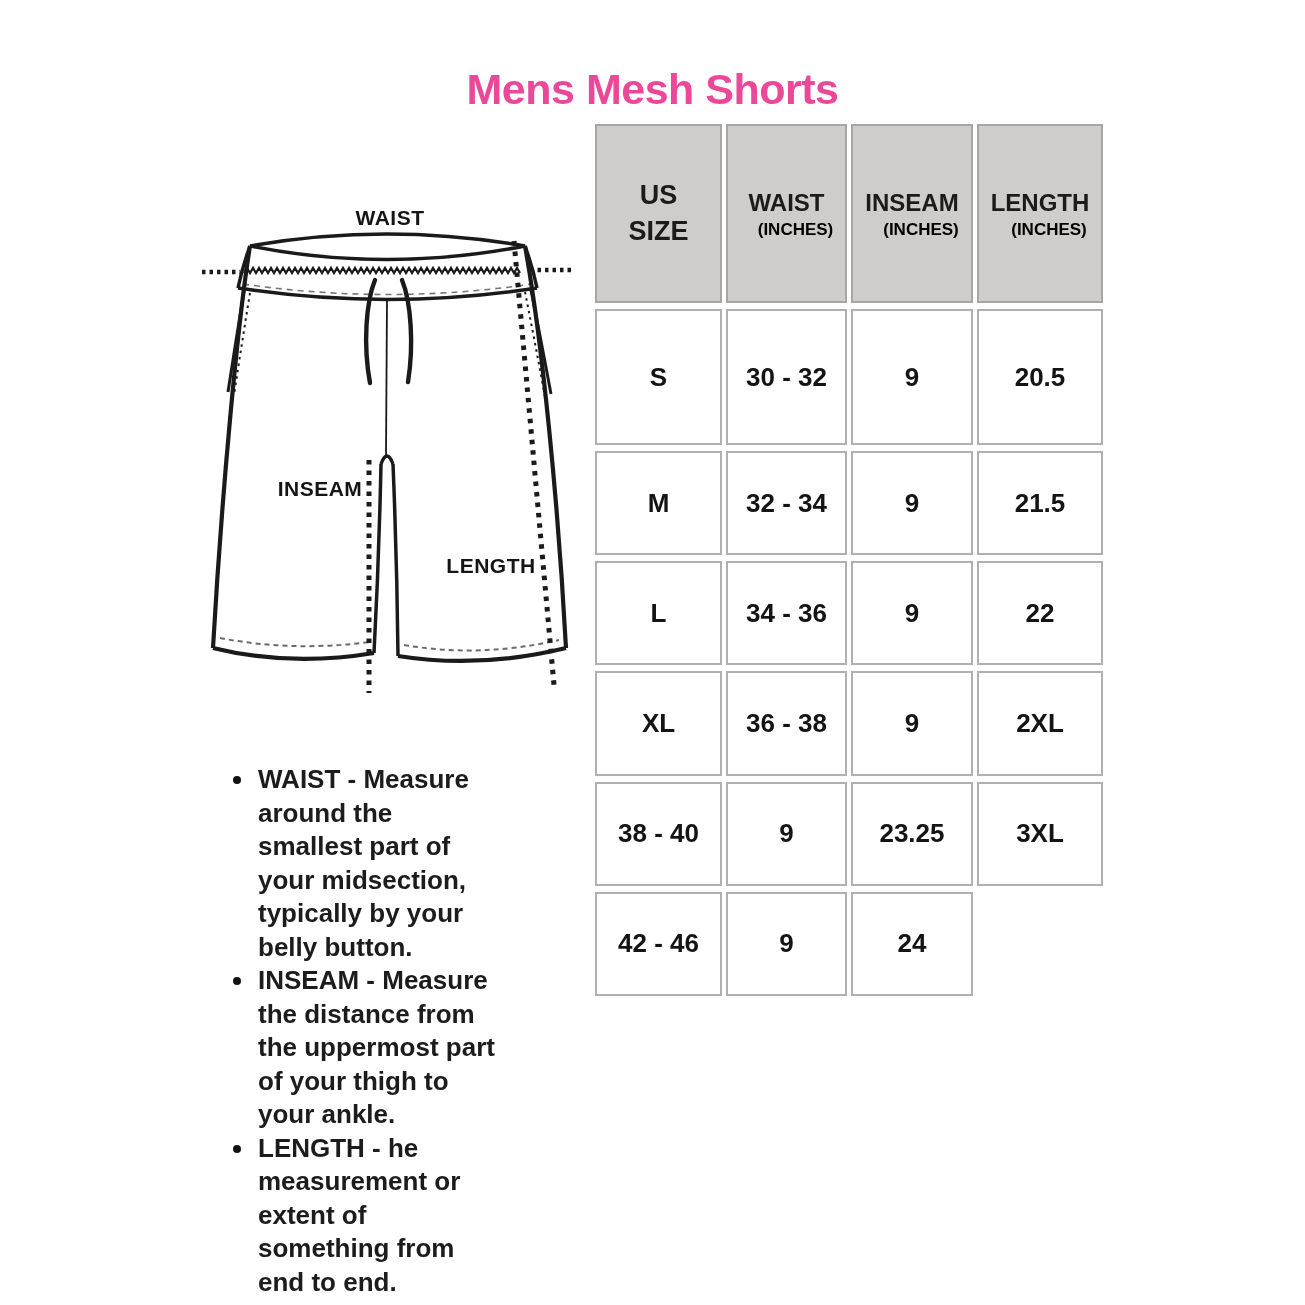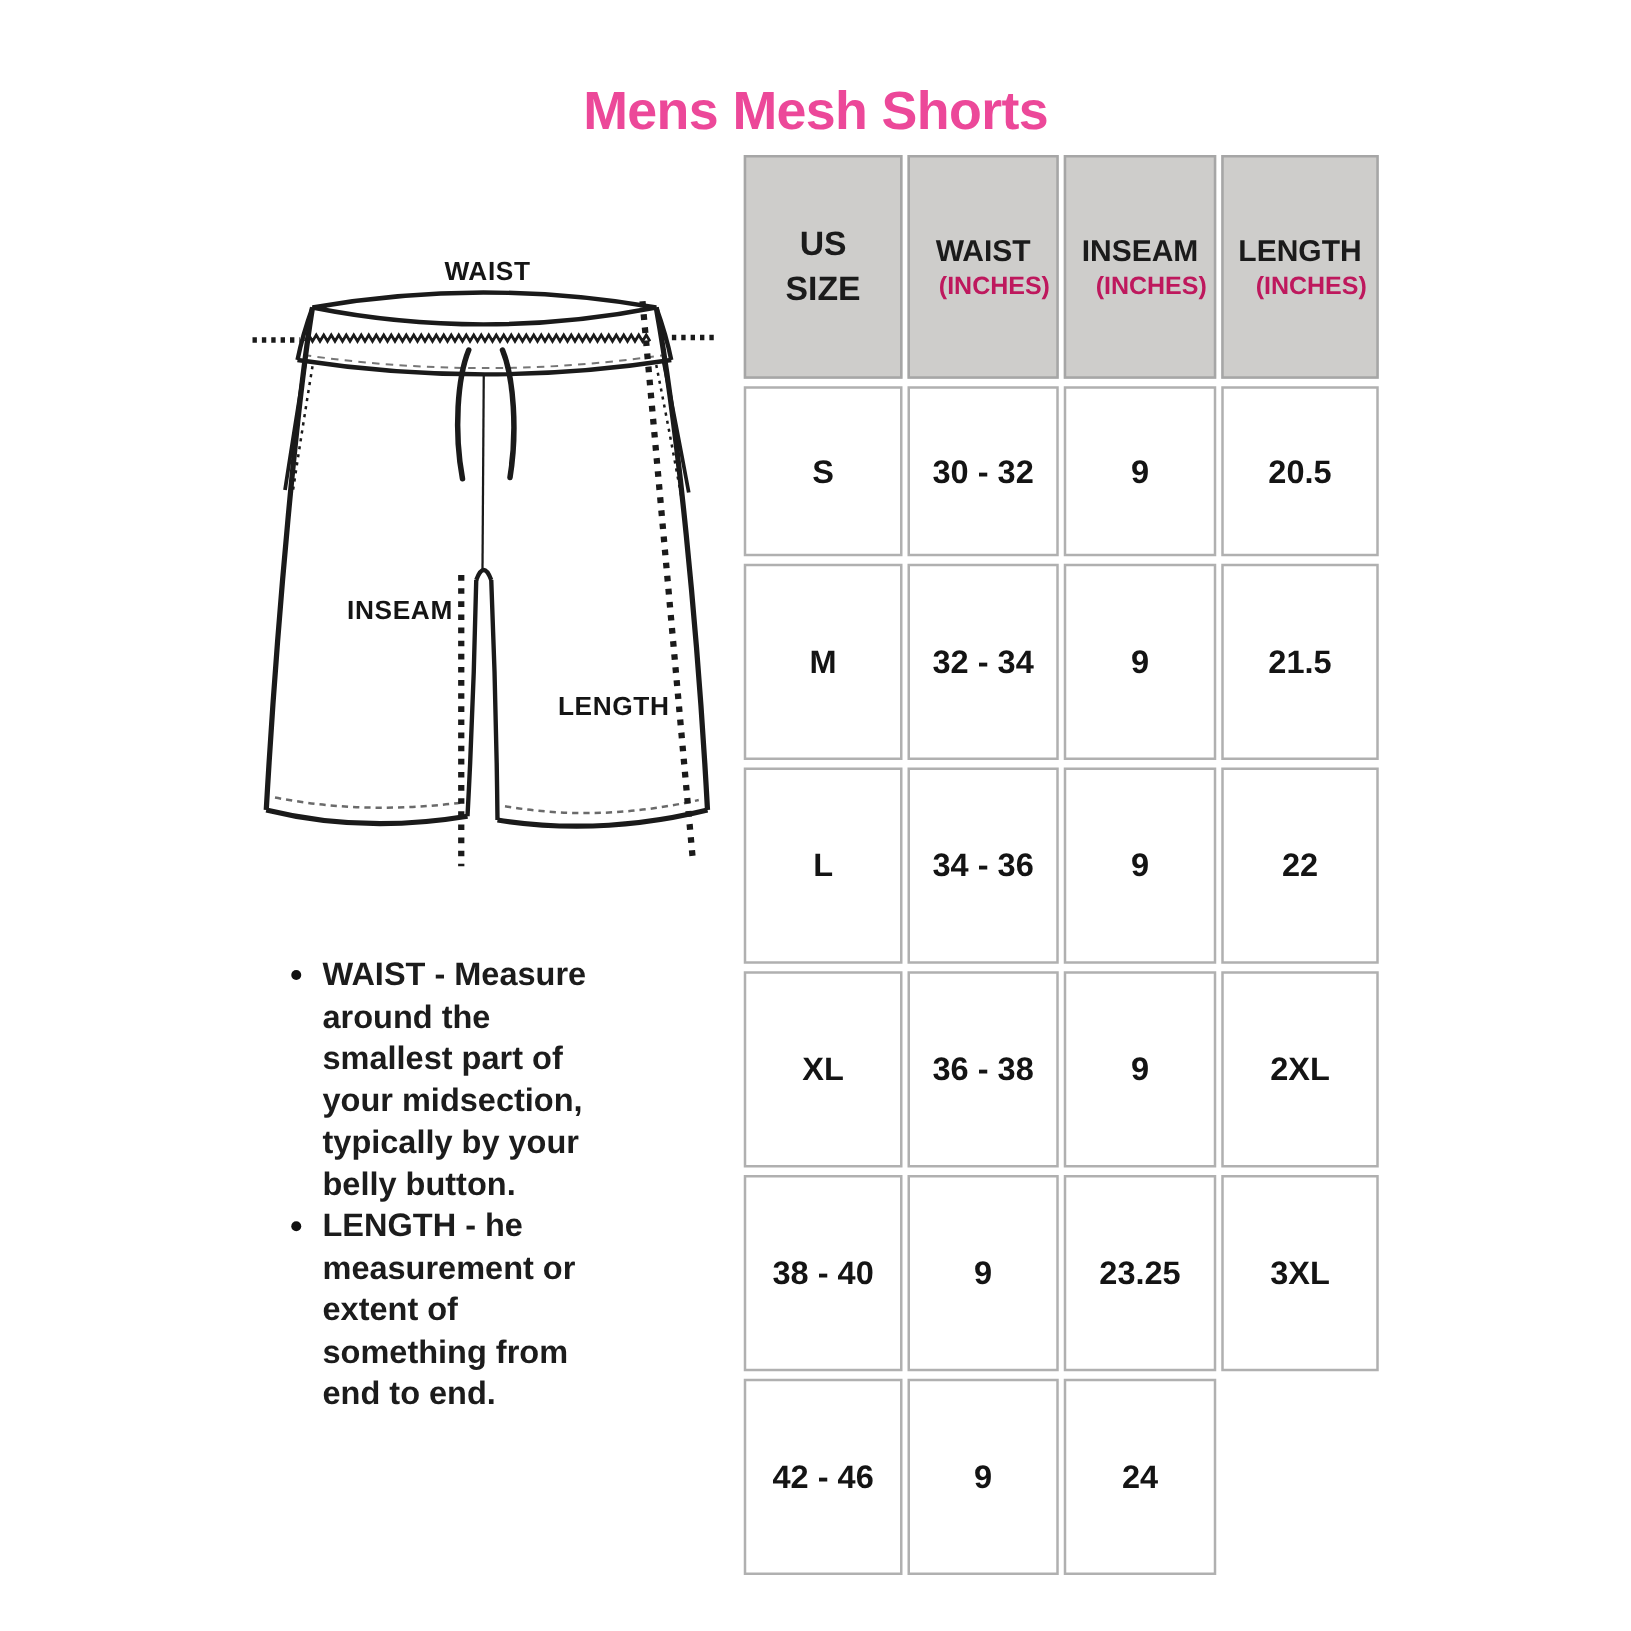--- a/index.html
+++ b/index.html
@@ -21,29 +21,29 @@
 
   
   .notes { position:absolute; left:225px; top:763px; width:300px; margin:0; padding:0;
            list-style:none; }
   .notes li { position:relative; width:242px; padding-left:33px; font-size:26px;
               font-weight:700; line-height:33.5px; color:#1c1c1c; }
   .notes li::before { content:""; position:absolute; left:8px; top:13px; width:8px; height:8px;
               border-radius:50%; background:#111; }
 
   
-  .size-table { position:absolute; left:595px; top:124px; width:508px; height:1136px;
+  .size-table { position:absolute; left:595px; top:124px; width:508px; height:872px;
                 display:grid; grid-template-columns:127px 121px 122px 1fr;
                 grid-template-rows:179px 136px repeat(5, 1fr); gap:6px 4px; }
   .cell { display:flex; flex-direction:column; align-items:center; justify-content:center;
           background:#ffffff; border:2px solid #b0b0b0; text-align:center; }
   .cell.head { background:#cecdcb; border-color:#a6a6a6; }
   .h-main { font-size:24px; font-weight:700; line-height:1.3; color:#1b1b1b; }
   .head.two-line .h-main { font-size:27px; max-width:72px; }
-  .h-sub { font-size:20px; font-weight:700; margin-top:1px; color:#be185d;margin-left:18px; }
+  .h-sub { font-size:17px; font-weight:700; margin-top:1px; color:#000000;margin-left:18px; }
   .h-sub:empty { display:none; }
   .cell.body { font-size:26px; font-weight:700; color:#141414; }
 </style>
 </head>
 <body>
 
 <div class="page">
 
   <h1 class="title">Mens Mesh Shorts</h1>
 
@@ -78,20 +78,21 @@
         <path stroke-width="5" stroke-dasharray="4.5 6" d="M334 51 L374 495"></path>
       </g>
     </svg>
     <div class="diag-label waist">WAIST</div>
     <div class="diag-label inseam">INSEAM</div>
     <div class="diag-label length">LENGTH</div>
   </div>
 
   <ul class="notes">
     <li>WAIST - Measure around the smallest part of your midsection, typically by your belly button.</li>
+    <li>INSEAM - Measure the distance from the uppermost part of your thigh to your ankle.</li>
     <li>LENGTH - he measurement or extent of something from end to end.</li>
   </ul>
 
   <div class="size-table">
     <div class="cell head two-line">
       <span class="h-main">US SIZE</span>
 
     </div>
     <div class="cell head">
       <span class="h-main">WAIST</span>

